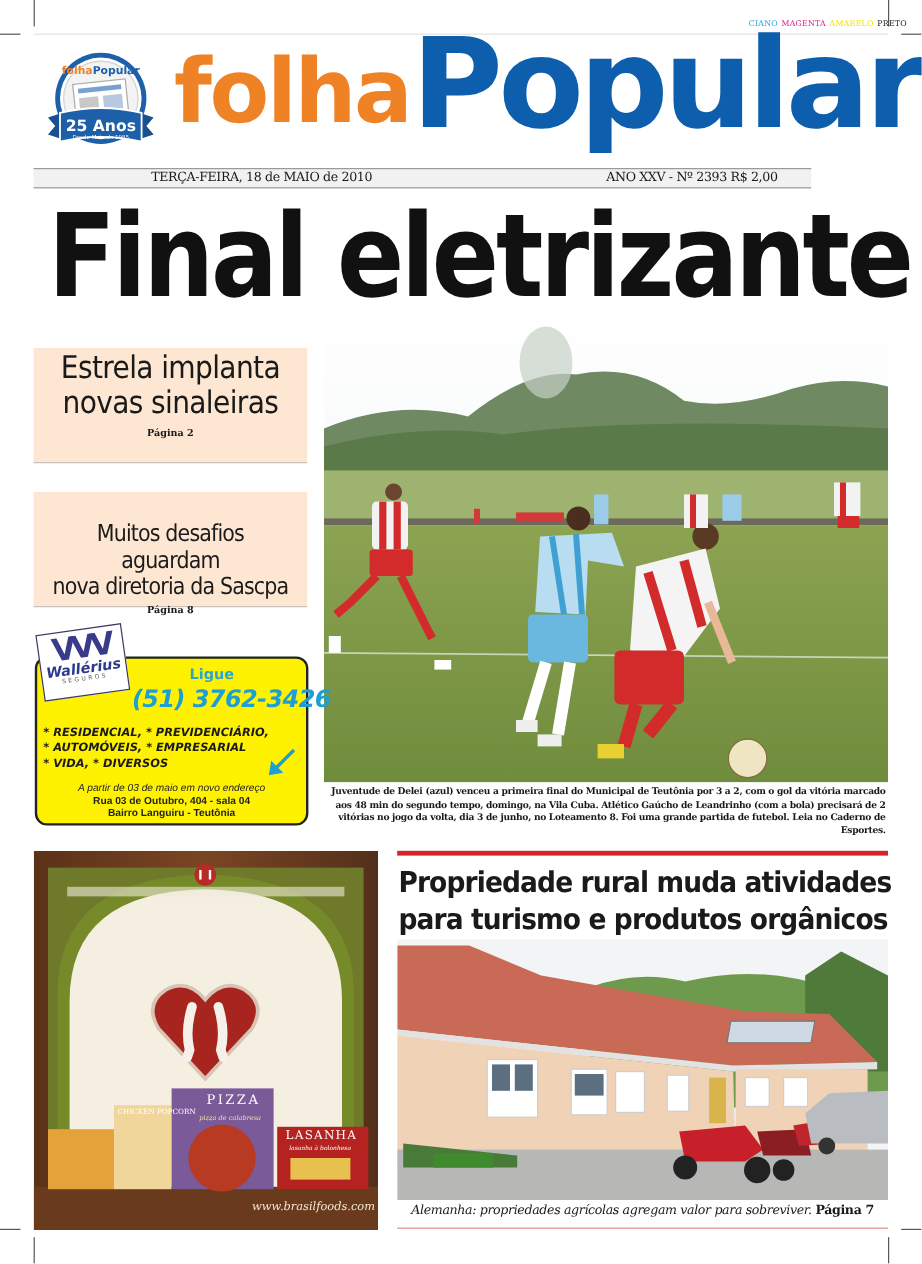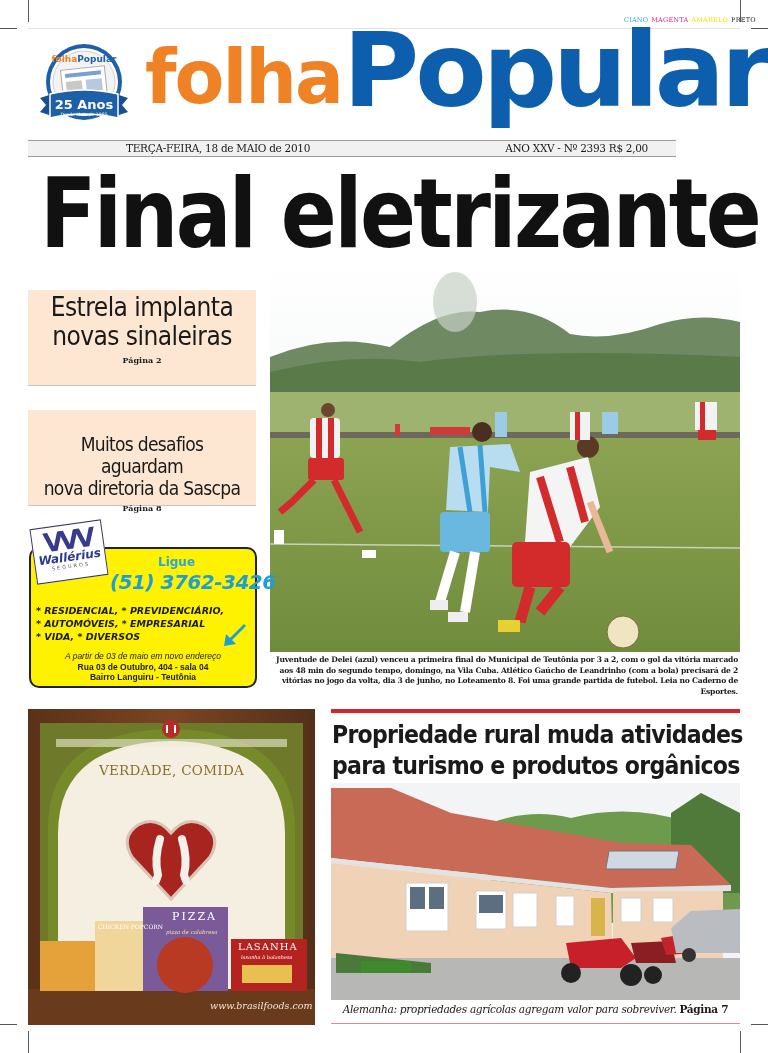--- a/index.html
+++ b/index.html
@@ -254,21 +254,20 @@
       <rect x="12" y="232" width="55" height="50" fill="#e6a23a"></rect>
       <rect x="67" y="212" width="48" height="70" fill="#f0d69a"></rect>
       <rect x="115" y="198" width="85" height="84" fill="#7b5a9a"></rect>
       <circle cx="157" cy="256" r="28" fill="#b83a22"></circle>
       <rect x="203" y="230" width="76" height="52" fill="#b4231f"></rect>
       <rect x="214" y="256" width="50" height="18" fill="#e8c050"></rect>
     </g>
   </svg>
 </div>
 <div class="ad-food-text">
-  <div>VERDADE, COMIDA</div>
 </div>
 <div class="pack-label" style="left:98px;top:923px;font-size:6px;color:#fff;">CHICKEN POPCORN</div>
 <div class="pack-label" style="left:172px;top:910px;font-size:11px;letter-spacing:2px;">PIZZA</div>
 <div class="pack-label" style="left:166px;top:929px;font-size:5.5px;color:#f0e0a0;font-style:italic;">pizza de calabresa</div>
 <div class="pack-label" style="left:238px;top:941px;font-size:10px;letter-spacing:1px;">LASANHA</div>
 <div class="pack-label" style="left:241px;top:954px;font-size:5px;font-style:italic;">lasanha à bolonhesa</div>
 <div class="ad-food-url">www.brasilfoods.com</div>
 
 <div class="rule-red"></div>
 <div class="article-title">

